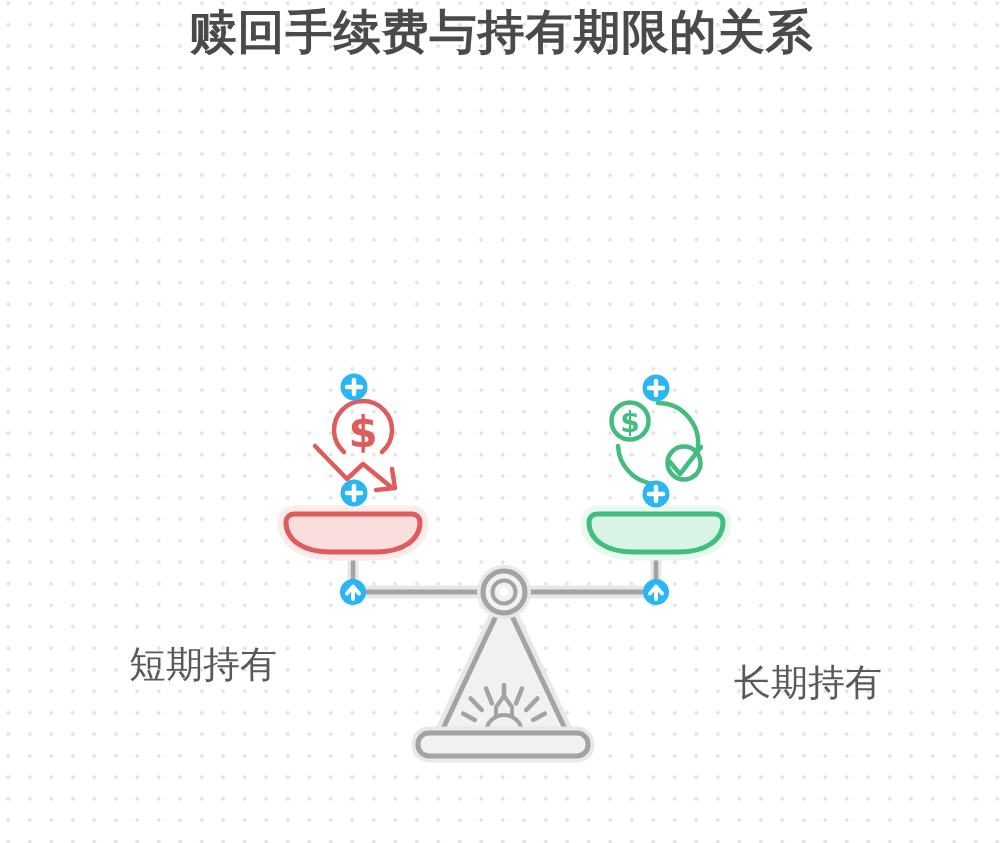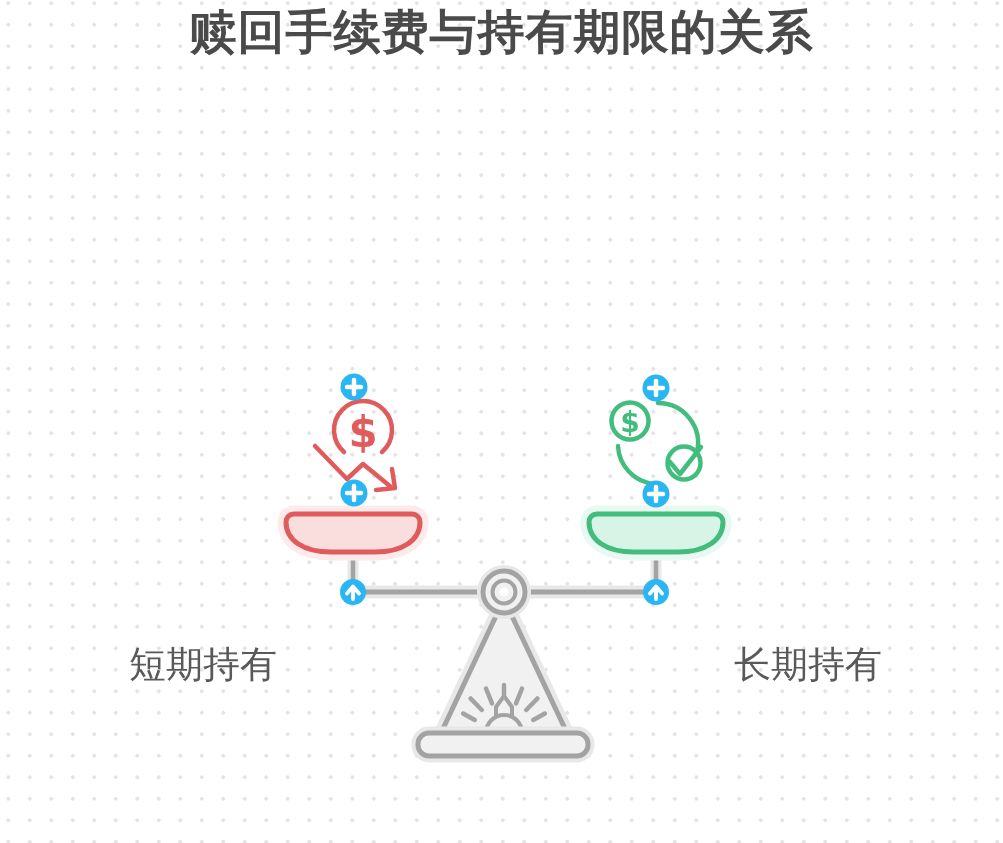--- a/index.html
+++ b/index.html
@@ -34,21 +34,21 @@
     position: absolute;
     font-size: 37px;
     font-weight: 400;
     line-height: 1.1;
     color: var(--c-label-text, #595959);
     white-space: nowrap;
   }
   .fee-label-left   { top: 418px; left: 68px;  }
   .fee-label-right  { top: 422px; left: 723px; }
   .hold-label-left  { top: 645px; left: 129px; }
-  .hold-label-right { top: 645px; left: 734px; }
+  .hold-label-right { top: 663px; left: 734px; }
 
   svg.scale-graphic {
     position: absolute;
     top: 0;
     left: 0;
   }
   
   .gray-halo     { stroke: var(--c-gray-halo, #e8e8e8); fill: none; }
   .gray-halo-fill{ stroke: var(--c-gray-halo, #e8e8e8); fill: var(--c-gray-halo, #e8e8e8); }
   .gray-line     { stroke: var(--c-gray-stroke, #a3a3a3); fill: none; stroke-linecap: round; }

